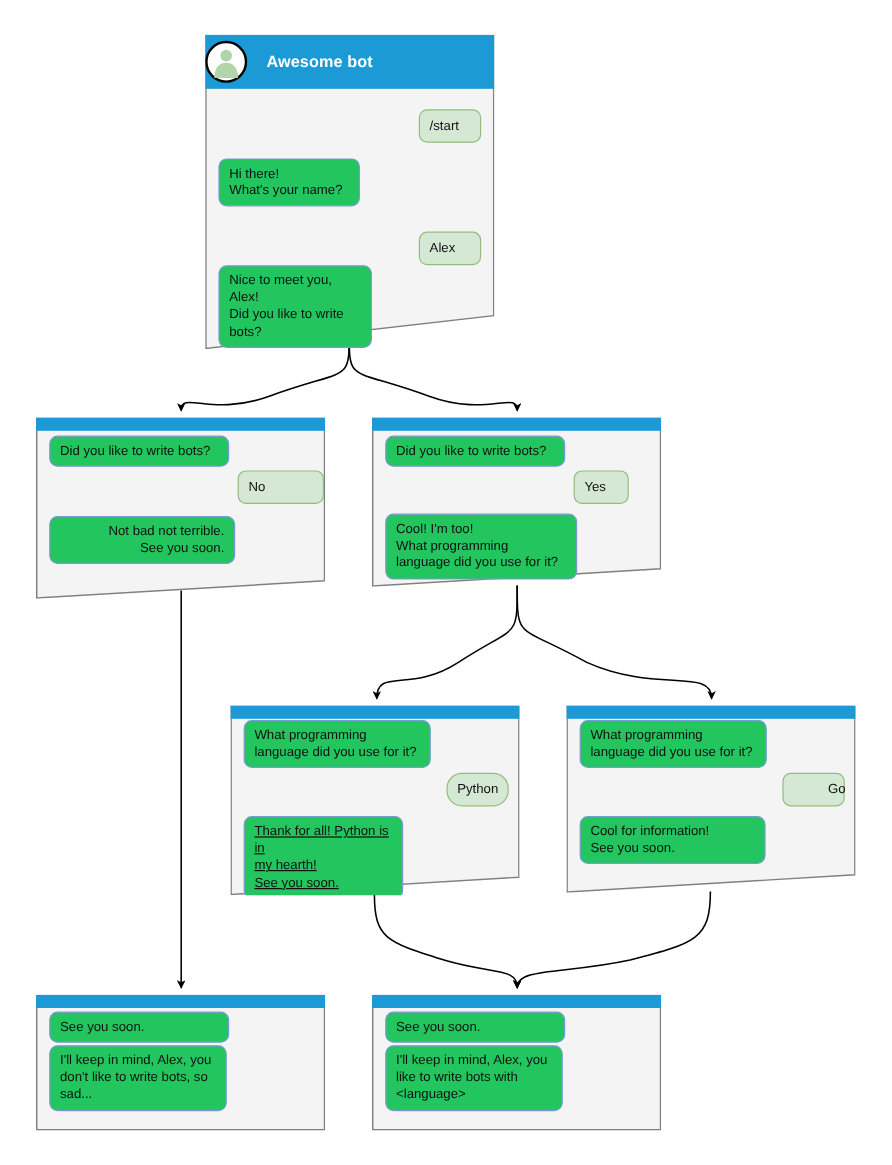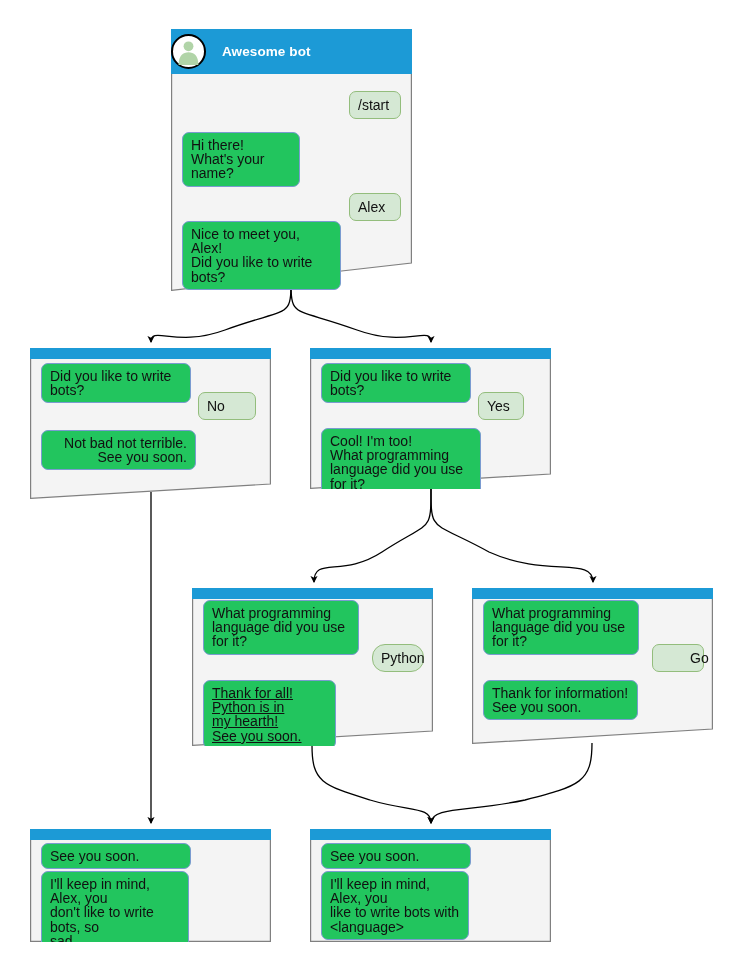--- a/index.html
+++ b/index.html
@@ -86,21 +86,21 @@
     position: relative;
     flex: 0 0 auto;
   }
   .avatar svg { display: block; }
 
   .msg {
     position: absolute;
     box-sizing: border-box;
     border-radius: 7px;
     border: 1px solid;
-    font-size: 14px;
+    font-size: 11px;
     line-height: 14.2px;
     color: #111111;
     padding: 5px 8px 5px 8px;
     white-space: pre-line;
   }
   .msg.bot {
     background: #22c55e;
     border-color: #7A9BD0;
     left: 11px;
   }
@@ -149,34 +149,34 @@
             <path d="M5.6 29 C5.6 19.6 10.2 16.2 15.5 16.2 C20.8 16.2 25.4 19.6 25.4 29 Z" fill="#B1D4A8"></path>
           </svg>
         </div>
         <div class="bot-title">Awesome bot</div>
       </div>
 
       <div class="msg user" style="left:349px; top:91px; width:52px; height:28px; left:178px; top:62px; display:flex; align-items:center;">/start</div>
       <div class="msg bot" style="top:103px; width:118px;">Hi there!
 What's your name?</div>
       <div class="msg user" style="left:178px; top:152px; width:52px; height:28px; display:flex; align-items:center;margin-top:12px;">Alex</div>
-      <div class="msg bot" style="top:192px; width:159px;">Nice to meet you, Alex!
+      <div class="msg bot" style="top:192px; width:128px;">Nice to meet you, Alex!
 Did you like to write bots?</div>
     </div>
   </div>
 
   <div class="node" style="left:30px; top:348px; width:241px; height:151px;">
     <svg class="node-shape" viewBox="0 0 241 151" preserveAspectRatio="none">
       <polygon points="0.6,0.6 240.4,0.6 240.4,136 0.6,150.4" fill="#F4F4F4" stroke="#808080" stroke-width="1.2"></polygon>
     </svg>
     <div class="node-body">
       <div class="node-header thin"></div>
 
       <div class="msg bot" style="top:15px; width:150px;">Did you like to write bots?</div>
-      <div class="msg user" style="left:168px; top:44px; width:58px; height:28px; display:flex; align-items:center;">No</div>
+      <div class="msg user" style="left:168px; top:44px; width:72px; height:28px; display:flex; align-items:center;">No</div>
       <div class="msg bot" style="top:82px; width:155px;text-align:right;">Not bad not terrible.
 See you soon.</div>
     </div>
   </div>
 
   <div class="node" style="left:310px; top:348px; width:241px; height:141px;">
     <svg class="node-shape" viewBox="0 0 241 141" preserveAspectRatio="none">
       <polygon points="0.6,0.6 240.4,0.6 240.4,126 0.6,140.4" fill="#F4F4F4" stroke="#808080" stroke-width="1.2"></polygon>
     </svg>
     <div class="node-body">
@@ -209,21 +209,21 @@
   <div class="node" style="left:472px; top:588px; width:241px; height:156px;">
     <svg class="node-shape" viewBox="0 0 241 156" preserveAspectRatio="none">
       <polygon points="0.6,0.6 240.4,0.6 240.4,141 0.6,155.4" fill="#F4F4F4" stroke="#808080" stroke-width="1.2"></polygon>
     </svg>
     <div class="node-body">
       <div class="node-header thin"></div>
 
       <div class="msg bot" style="top:12px; width:156px;">What programming
 language did you use for it?</div>
       <div class="msg user" style="left:180px; top:56px; width:52px; height:28px; display:flex; align-items:center;padding-left:37px;">Go</div>
-      <div class="msg bot" style="top:92px; width:155px;">Thank for information!
+      <div class="msg bot" style="top:92px; width:155px;">Cool for information!
 See you soon.</div>
     </div>
   </div>
 
   <div class="node" style="left:30px; top:829px; width:241px; height:113px;">
     <svg class="node-shape" viewBox="0 0 241 113" preserveAspectRatio="none">
       <polygon points="0.6,0.6 240.4,0.6 240.4,112.4 0.6,112.4" fill="#F4F4F4" stroke="#808080" stroke-width="1.2"></polygon>
     </svg>
     <div class="node-body">
       <div class="node-header thin"></div>

